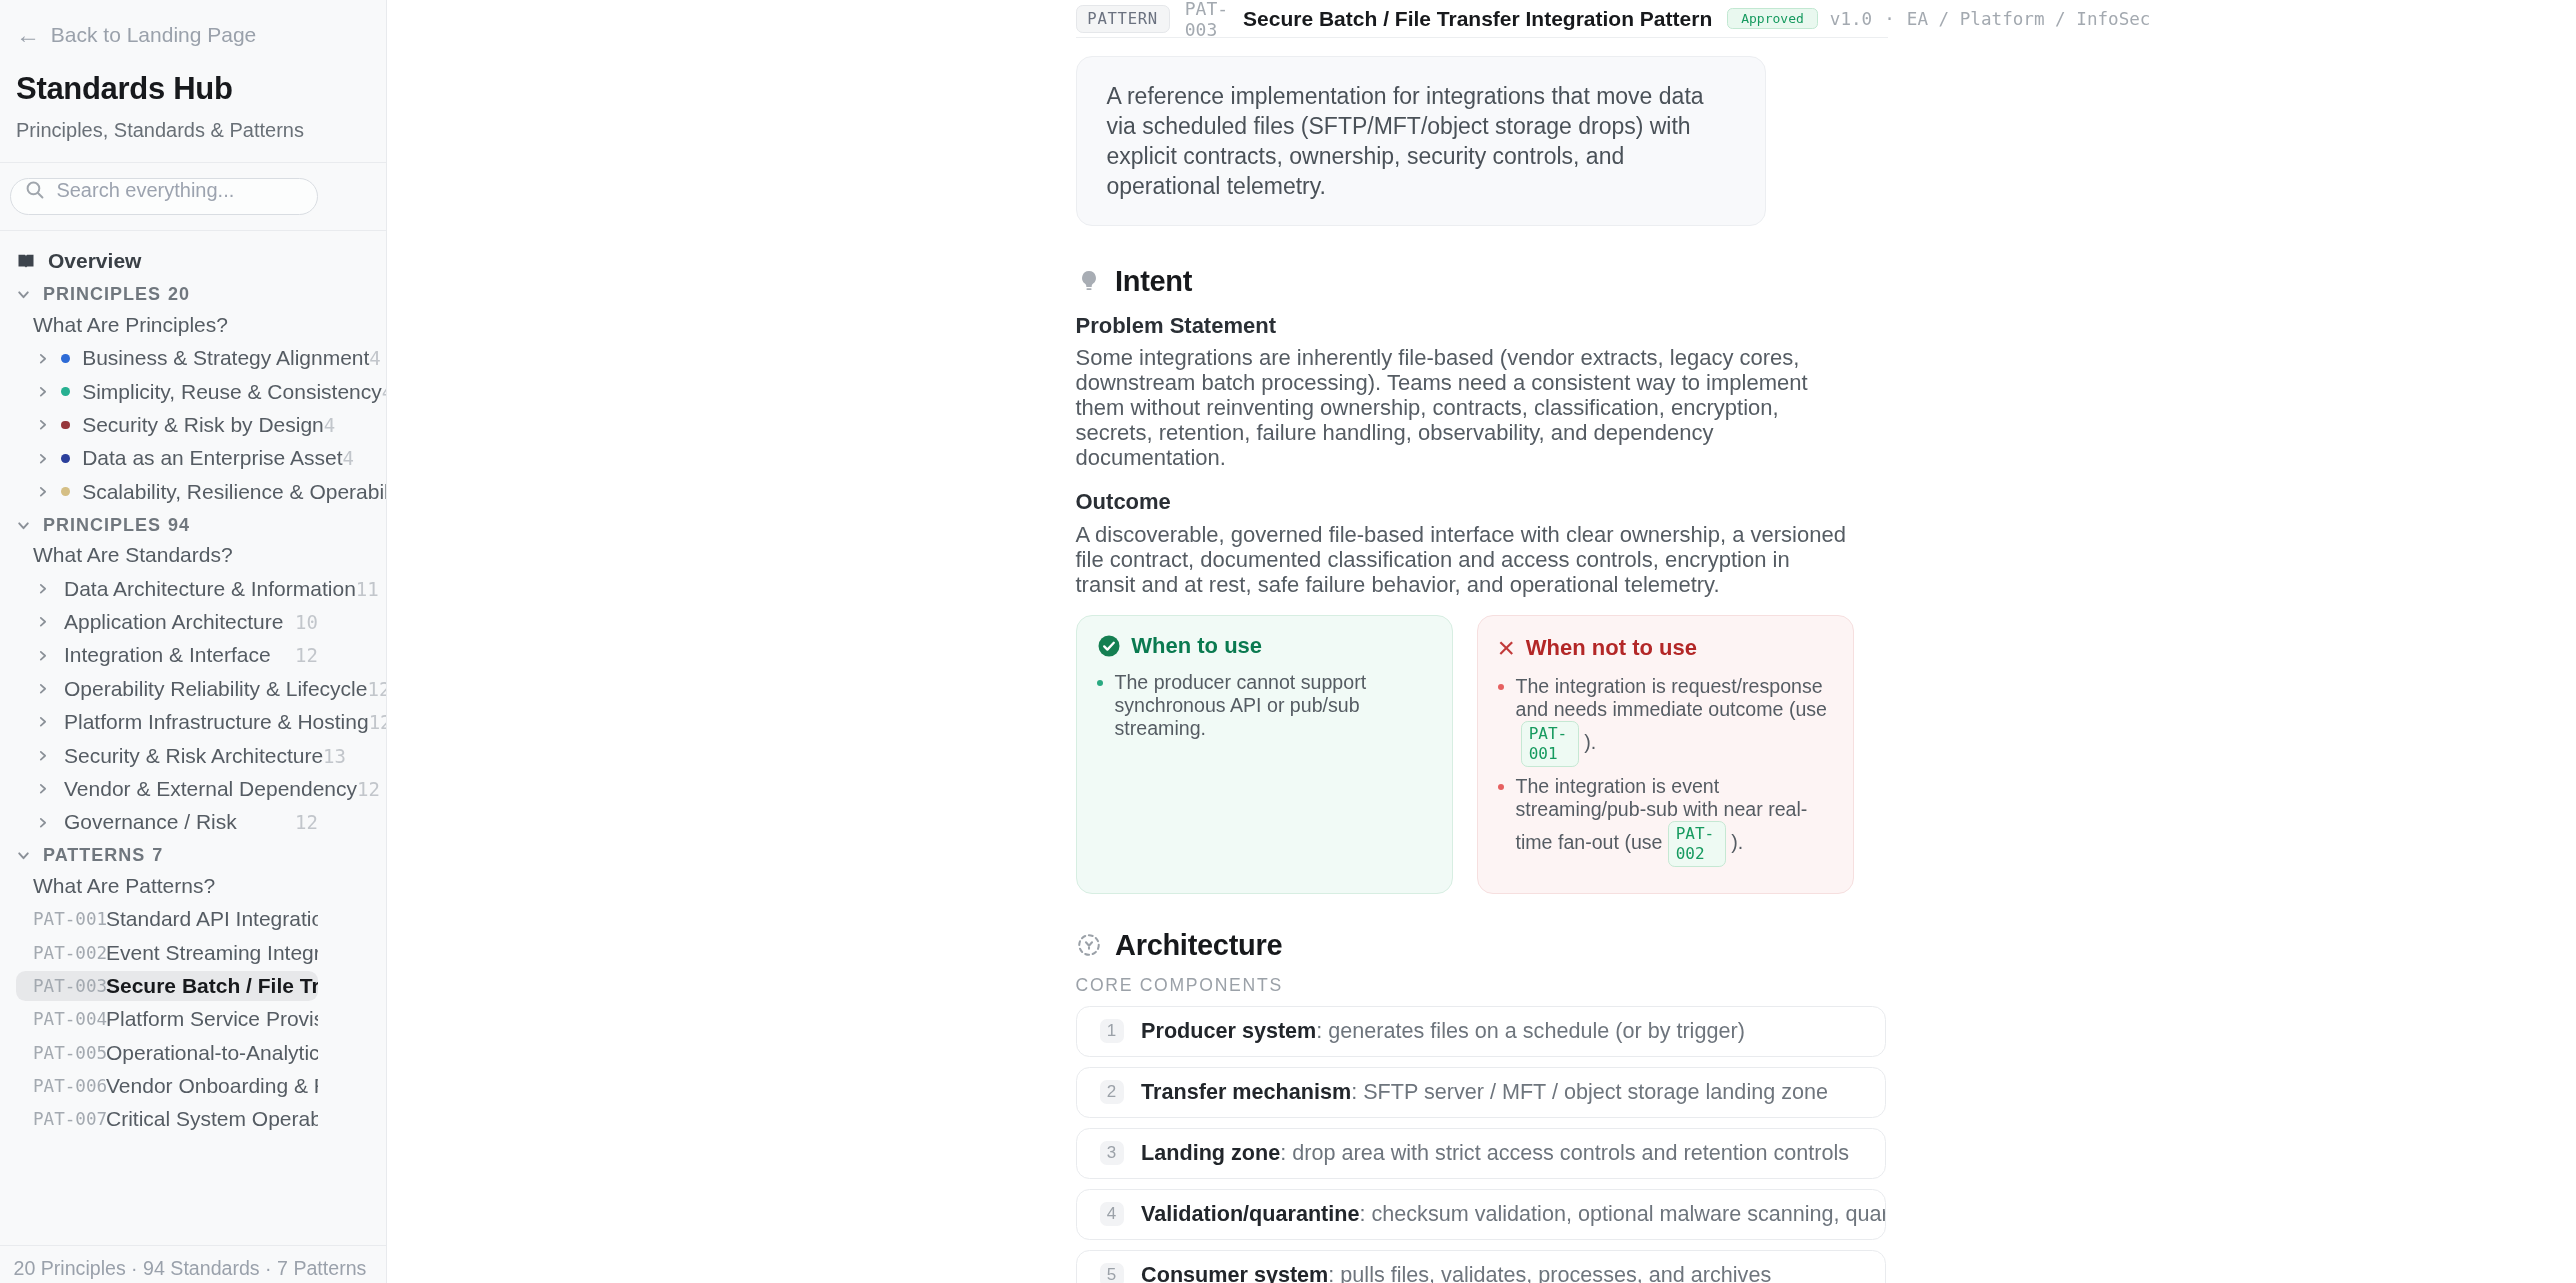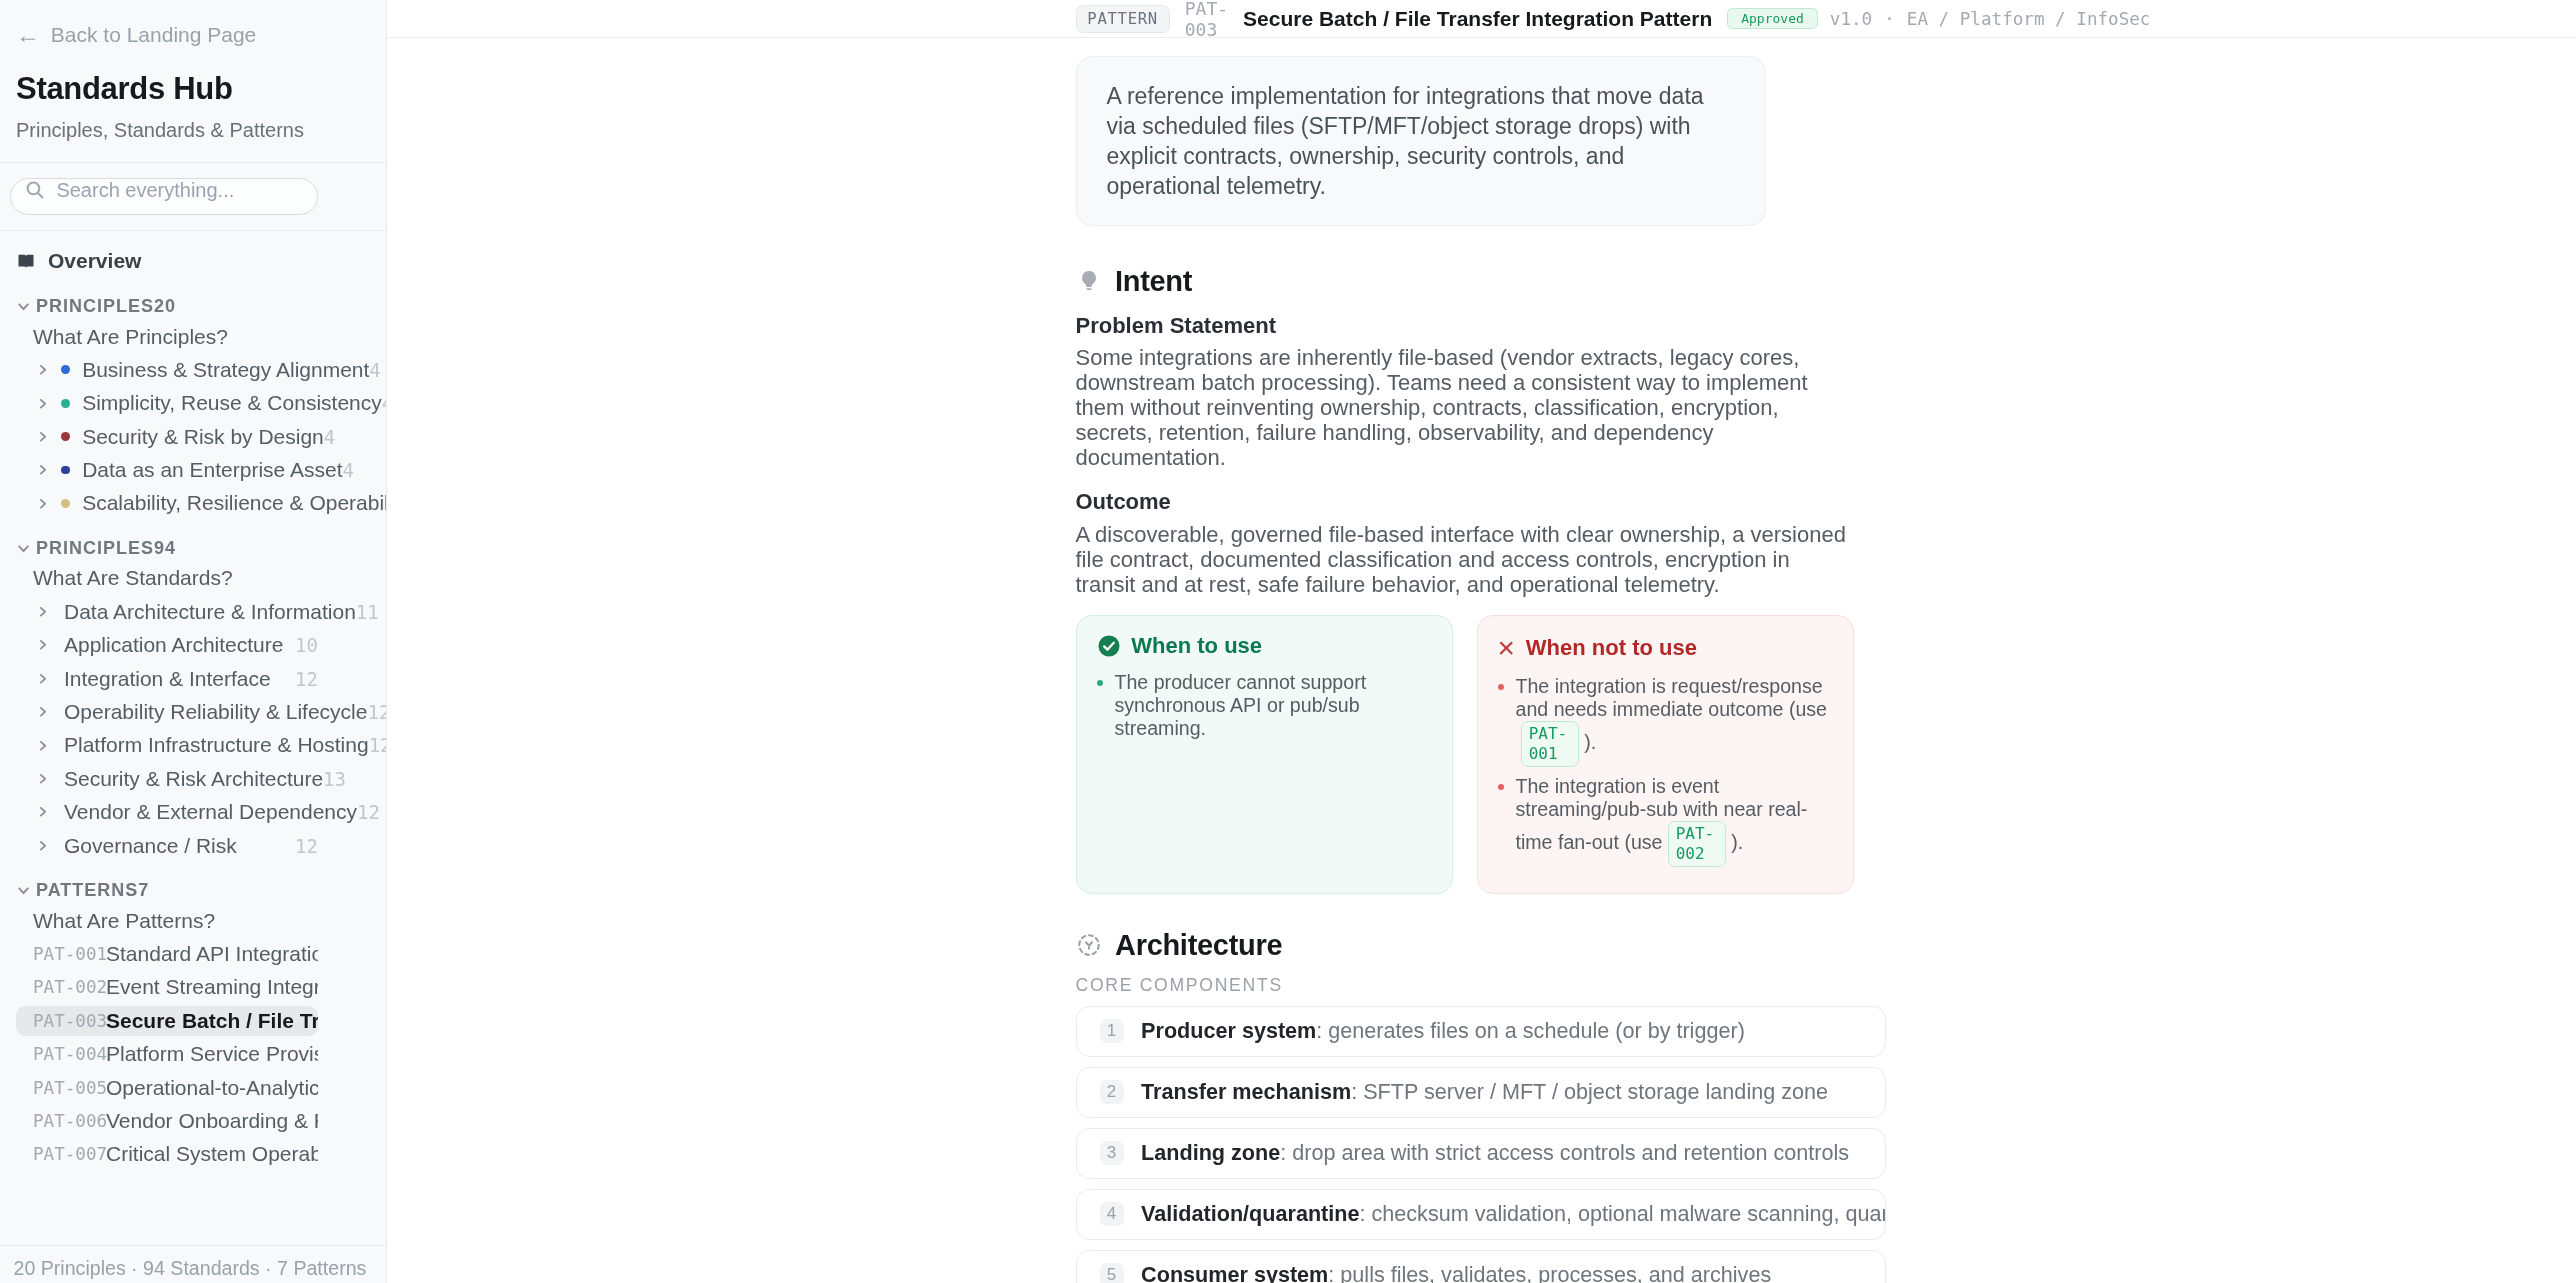--- a/index.html
+++ b/index.html
@@ -19,37 +19,37 @@
   .search-wrap { margin:15px 68px 15px 9.5px; height:37px; border:1.4px solid #d9dde2; border-radius:19px;
     background:#fcfdfd; display:flex; align-items:flex-start; gap:10.8px; padding:0 13.5px; }
   .search-wrap input { border:none; outline:none; background:transparent; font-size:20px;
     color:#6b7280; font-family:"Liberation Sans",sans-serif; width:100%; }
   .search-wrap input::placeholder { color:#9ca3af; }
   .nav { flex:1; overflow:hidden; padding:13.5px 68px 0 16px; }
   .row { height:30px; display:flex; align-items:center; font-size:21px; color:#555c63;
     margin-bottom:3.4px; border-radius:9.5px; cursor:pointer; white-space:nowrap; }
   .row .count { margin-left:auto; color:#c2c6cb; font-size:19px; font-family:"DejaVu Sans Mono",monospace; }
   .overview-row { color:#3a4046; gap:12px; font-weight:700; height:32px; }
-  .section-h { margin-top:15px; height:30px; display:flex; align-items:center; gap:0;
+  .section-h { margin-top:3px; height:30px; display:flex; align-items:center; gap:7px;
     font-size:18px; font-weight:700; letter-spacing:1px; color:#70777e; cursor:pointer; }
   .intro-row { padding-left:17px; }
   .chev { display:flex; align-items:center; width:20px; min-width:20px; }
   .cat-row { padding-left:20px; }
   .dot { width:8.8px; height:8.8px; border-radius:50%; margin:0 12px 0 5.4px; flex:none; }
   .std-label { margin-left:8px; }
   .pat-row { padding-left:17px; overflow:hidden; }
   .pat-code { font-family:"DejaVu Sans Mono",monospace; font-size:17.6px; color:#a3a9b0; width:73px; min-width:73px; }
   .pat-label { font-size:21px; color:#555c63; overflow:hidden; white-space:nowrap; }
   .pat-selected { background:#e7e8ea; }
   .pat-selected .pat-label { color:#17191c; font-weight:700; }
   .side-foot { border-top:1.4px solid #e9ebee; padding:10.8px 16px 0 13.5px; height:38px;
     color:#9aa1ab; font-size:19.6px; }
 
   
-  .main { flex:1; height:100%; background:#fff; display:flex; flex-direction:column; overflow:hidden; }
+  .main { flex:1; height:100%; background:#fff; display:flex; flex-direction:column; overflow:hidden;align-items:center; }
   .topbar { height:38px; min-height:38px; border-bottom:1.4px solid #eceef0; background:#fff; display:flex; align-items:center; }
   .topbar-inner { width:812px; margin:0 auto; display:flex; align-items:center; gap:15px; }
   .type-badge { font-family:"DejaVu Sans Mono",monospace; font-size:15.6px; letter-spacing:0.7px; color:#6b7280;
     background:#f4f5f6; border:1.4px solid #e5e7ea; border-radius:6.8px; padding:4px 10.8px; }
   .top-code { font-family:"DejaVu Sans Mono",monospace; font-size:18px; color:#a3a9b0; }
   .top-title { font-size:21px; font-weight:700; color:#17191c; white-space:nowrap; }
   .top-meta { margin-left:auto; display:flex; align-items:center; gap:12px;
     font-family:"DejaVu Sans Mono",monospace; font-size:17.6px; color:#a3a9b0; white-space:nowrap; }
   .status-chip { background:#e9f8ef; border:1.4px solid #c2e8d2; color:#169a5f; border-radius:5.4px;
     padding:2px 13px; font-size:13px; }

